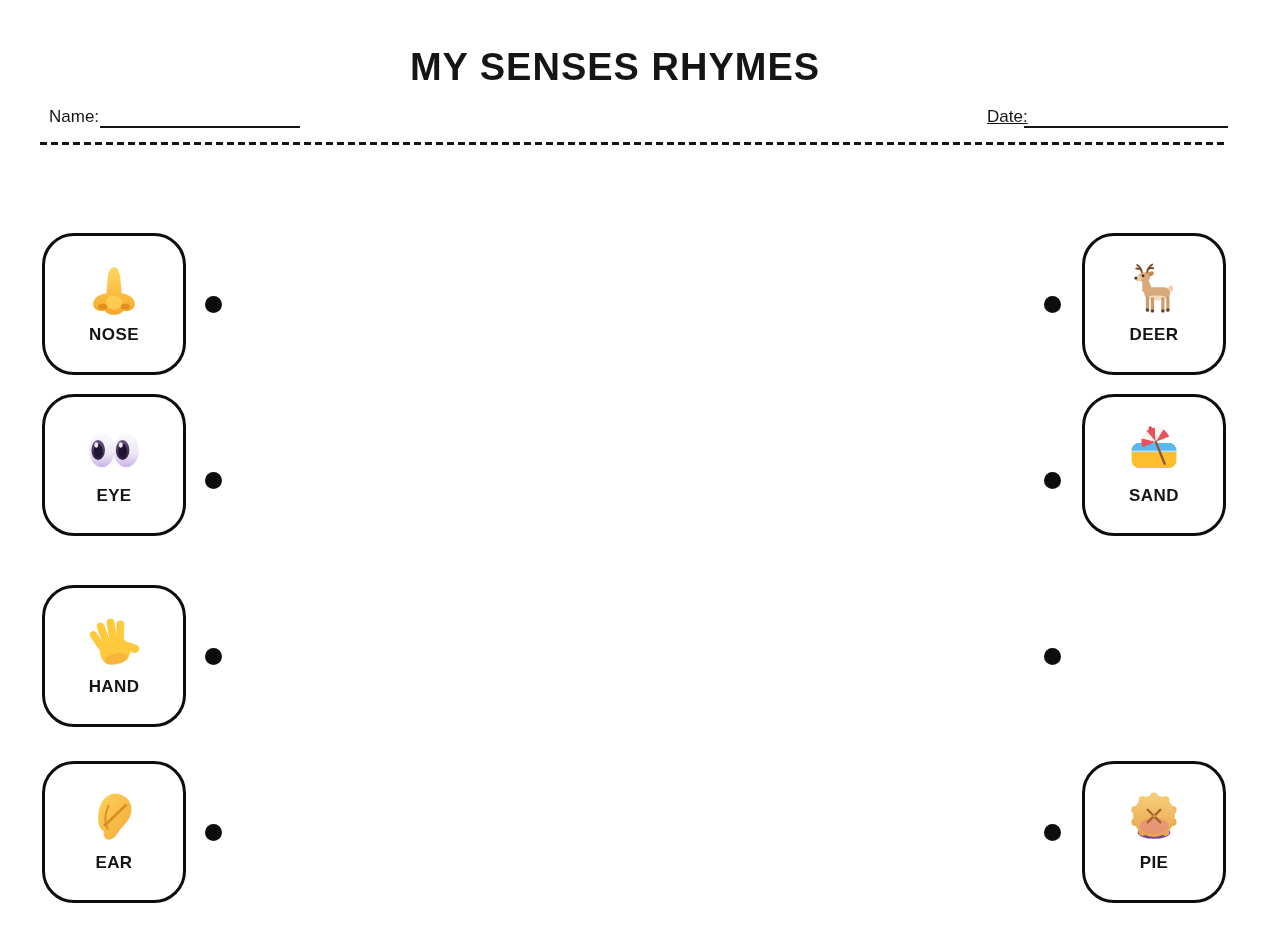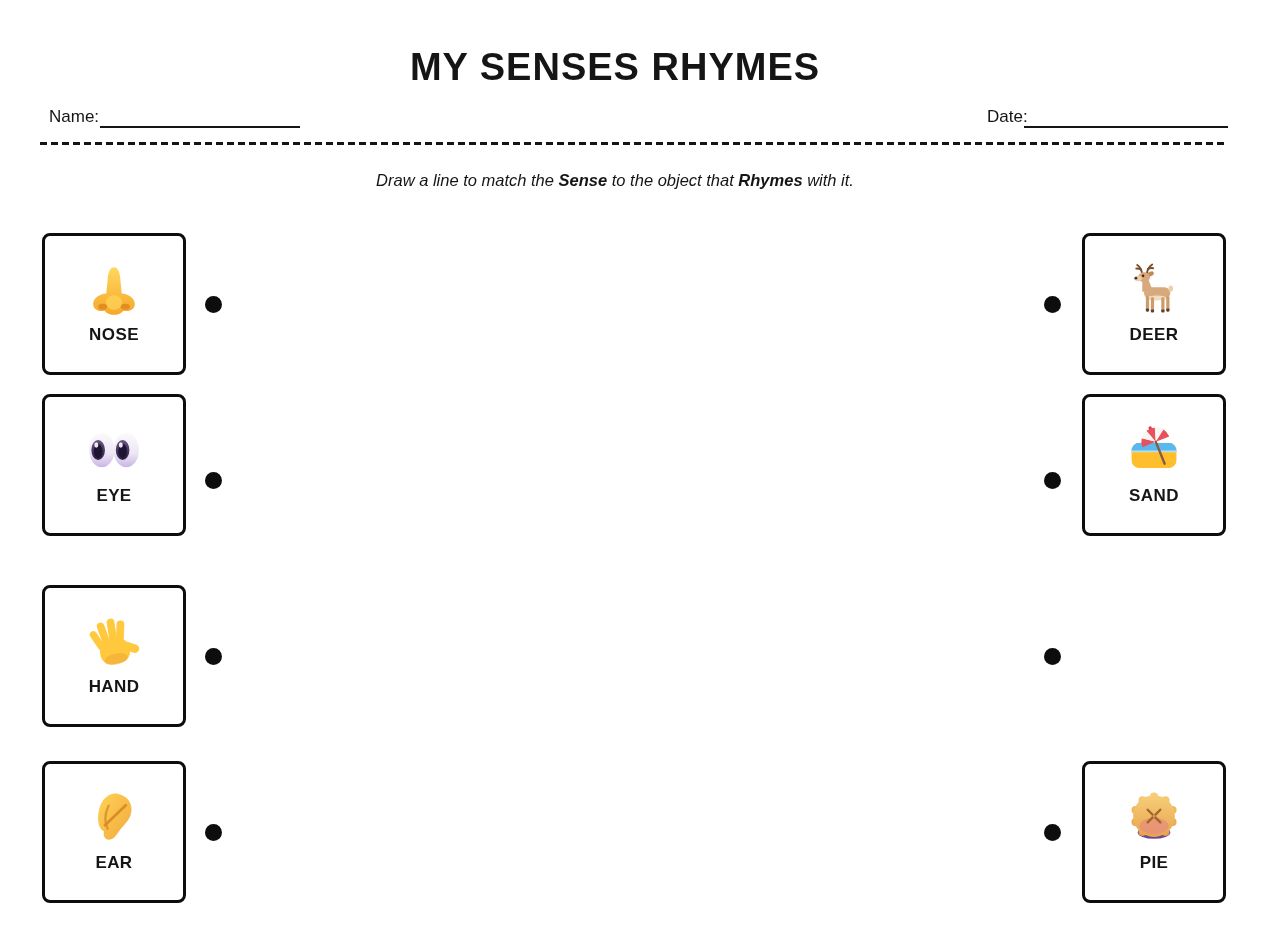--- a/index.html
+++ b/index.html
@@ -15,38 +15,38 @@
     position:absolute;left:0;top:46px;width:100%;
     text-align:center;
     font-size:38px;font-weight:bold;letter-spacing:1px;
     color:#151515;
   }
   .field-label{
     position:absolute;top:107px;
     font-size:17px;color:#151515;margin-left:9px;
   }
   .name-label{left:40px;}
-  .date-label{left:978px;}
+  .date-label{left:978px;text-decoration:underline;}
   .write-line{
     position:absolute;top:126px;height:2px;background:#151515;
   }
   .name-line{left:100px;width:200px;}
   .date-line{left:1024px;width:204px;}
   .divider{
     position:absolute;left:40px;top:142px;width:1188px;height:3px;
     background:repeating-linear-gradient(to right,#151515 0 7px,transparent 7px 11px);
   }
   .instruction{
     position:absolute;left:0;top:171px;width:100%;
     text-align:center;font-size:16.5px;font-style:italic;color:#151515;
   }
   .instruction b{font-weight:bold;}
   .card{
     position:absolute;width:144px;height:142px;
-    border:3px solid #0d0d0d;border-radius:8px;background:#fff;
+    border:3px solid #0d0d0d;border-radius:32px;background:#fff;
     box-sizing:border-box;
     display:flex;flex-direction:column;align-items:center;
   }
   .card .icon{margin-top:24px;width:58px;height:58px;display:block;}
   .card .label{margin-top:7px;font-weight:bold;font-size:17px;letter-spacing:.4px;color:#151515;}
   .col-left{left:42px;}
   .col-right{left:1082px;}
   .row-1{top:233px;}
   .row-2{top:394px;}
   .row-3{top:585px;}
@@ -69,21 +69,20 @@
   <div class="title">MY SENSES RHYMES</div>
 
   <div class="field-label name-label">Name:</div>
   <div class="write-line name-line"></div>
 
   <div class="field-label date-label">Date:</div>
   <div class="write-line date-line"></div>
 
   <div class="divider"></div>
 
-  <div class="instruction"><span>Draw a line to match the </span><b>Sense</b><span> to the object that </span><b>Rhymes</b><span> with it.</span></div>
 
   <div class="card col-left row-1">
     <svg class="icon" viewBox="0 0 64 64">
       <defs>
         <linearGradient id="ng" x1="0" y1="0" x2="0" y2="1">
           <stop offset="0" stop-color="#FFD75E"></stop>
             <stop offset="1" stop-color="#F5A82B"></stop>
         </linearGradient>
       </defs>
       <path d="M32 8 C27.5 8 25.5 14 25 21 L23.5 37 C16 37.5 9 42.5 9 48.5 C9 54.5 15.5 57.5 21.5 56 C24.5 59.5 28.5 60.5 32 60.5 C35.5 60.5 39.5 59.5 42.5 56 C48.5 57.5 55 54.5 55 48.5 C55 42.5 48 37.5 40.5 37 L39 21 C38.5 14 36.5 8 32 8 Z" fill="url(#ng)"></path>

